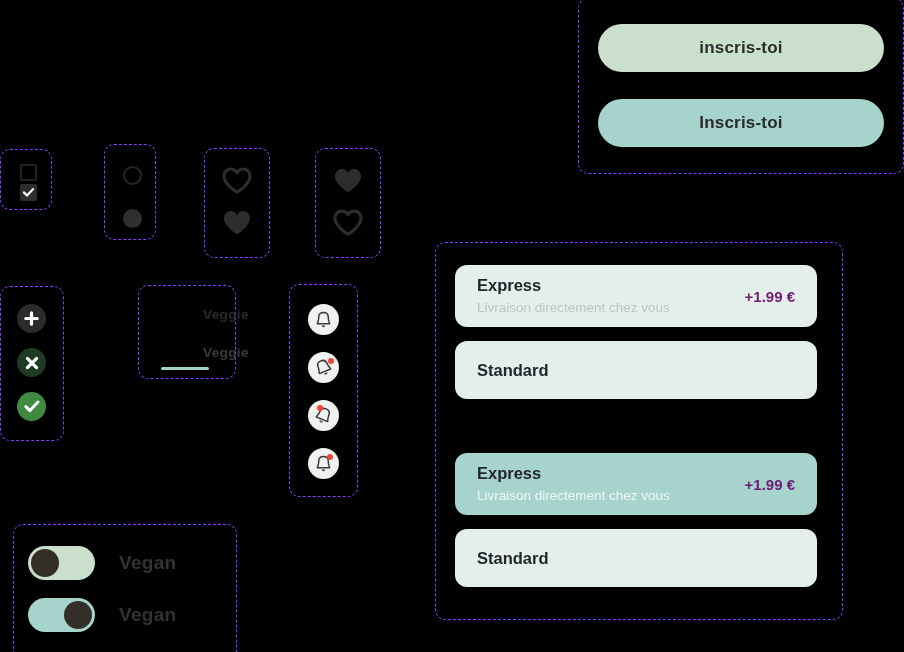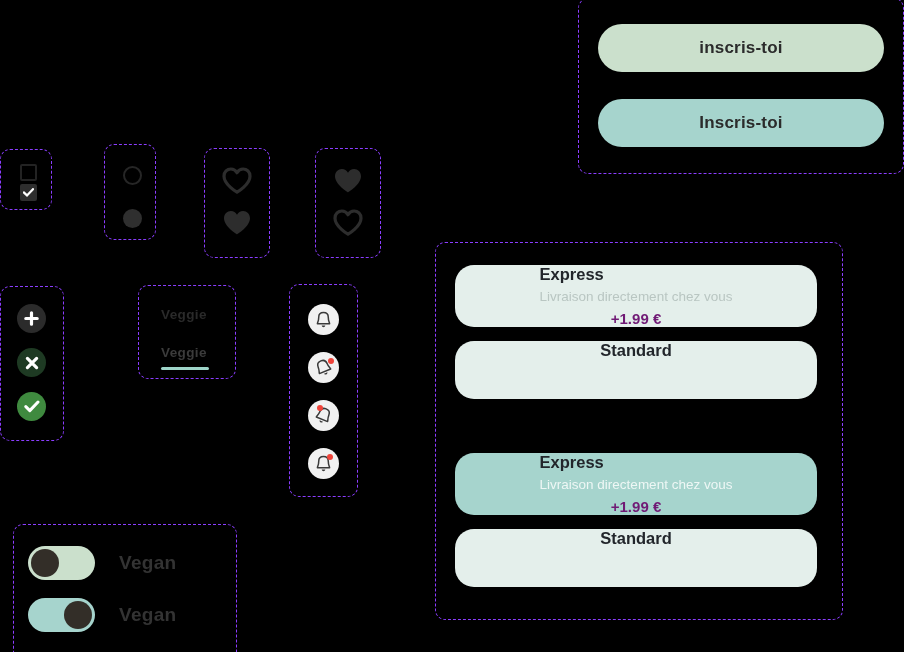--- a/index.html
+++ b/index.html
@@ -70,20 +70,21 @@
   .circ-close { background: #1e3a23; }
   .circ-check { background: #3f8a3f; }
 
   
   .tab {
     font-size: 13.5px;
     font-weight: bold;
     letter-spacing: .4px;
     line-height: 1;
     cursor: pointer;
+    margin-left: 42px;
   }
   .tab-inactive { color: #2a2a2a; }
   .tab-active   { color: #3b3b3b; }
   .tab-underline {
     width: 48px; height: 3.5px;
     background: #9ed5c9;
     margin-top: 7px;
     border-radius: 2px;
   }
 
@@ -117,25 +118,24 @@
   .knob-right { right: 3px; }
   .toggle-label {
     font-size: 19px;
     font-weight: bold;
     color: #333333;
     letter-spacing: .3px;
   }
 
   
   .opt {
-    border-radius: 19px;
+    border-radius: 12px;
     display: flex; align-items: center; justify-content: space-between;
     padding: 0 22px;
     cursor: pointer;
-    flex-direction: column;
   }
   .opt-plain    { background: #e4efeb; }
   .opt-selected { background: #a6d4cd; }
   .opt-title {
     font-size: 16.5px;
     font-weight: bold;
     color: #22262b;
     line-height: 1.15;
   }
   .opt-sub {

